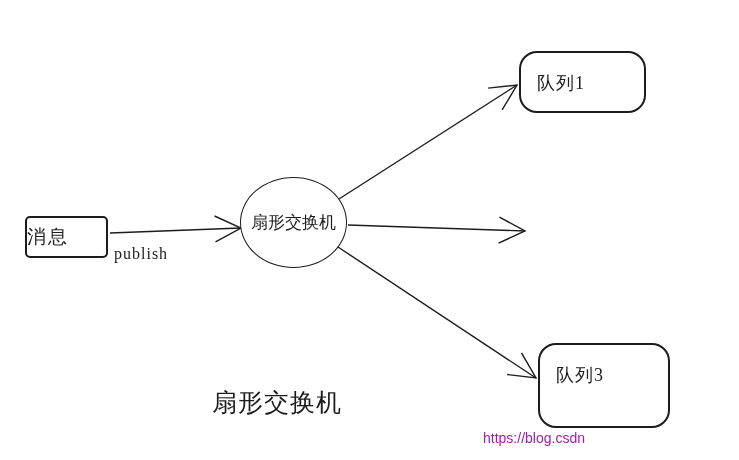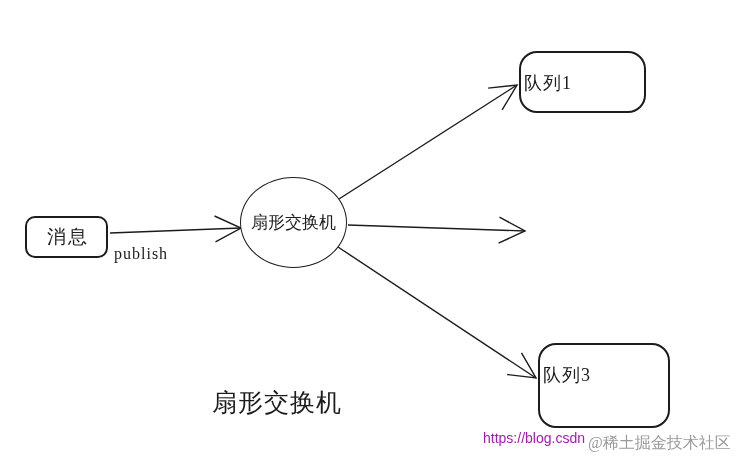--- a/index.html
+++ b/index.html
@@ -24,41 +24,41 @@
   }
   .node {
     position: absolute;
     border: 2px solid #1c1c1c;
     background: #ffffff;
     box-sizing: border-box;
   }
   .message-box {
     left: 25px; top: 216px;
     width: 83px; height: 42px;
-    border-radius: 10px;
+    border-radius: 5px;
     display: flex;
     align-items: center;
-    padding-left: 20px;
+    padding-left: 0;
     font-size: 19px;
     letter-spacing: 2px;
   }
   .exchange-circle {
     left: 240px; top: 177px;
     width: 107px; height: 91px;
     border-width: 1.5px;
     border-radius: 50%;
     display: flex;
     align-items: center;
     justify-content: center;
     font-size: 17px;
     text-align: center;
   }
   .queue-box {
     border-radius: 18px;
-    padding: 18px 0 0 3px;
+    padding: 18px 0 0 16px;
     font-size: 18px;
     letter-spacing: 1px;
   }
   .queue-box.q1 { left: 519px; top: 51px;  width: 127px; height: 62px; }
   .queue-box.q2 { left: 527px; top: 192px; width: 133px; height: 76px; }
   .queue-box.q3 { left: 538px; top: 343px; width: 132px; height: 85px; }
   .floating-label {
     position: absolute;
     white-space: nowrap;
   }
@@ -128,15 +128,14 @@
 
 
   <div class="node queue-box q3">
     <span>队列3</span>
   </div>
 
   <span class="floating-label diagram-caption">扇形交换机</span>
 
   <span class="floating-label watermark-url">https://blog.csdn</span>
 
-  <span class="floating-label watermark-community">@稀土掘金技术社区</span>
 
 </div>
 
 </body></html>

